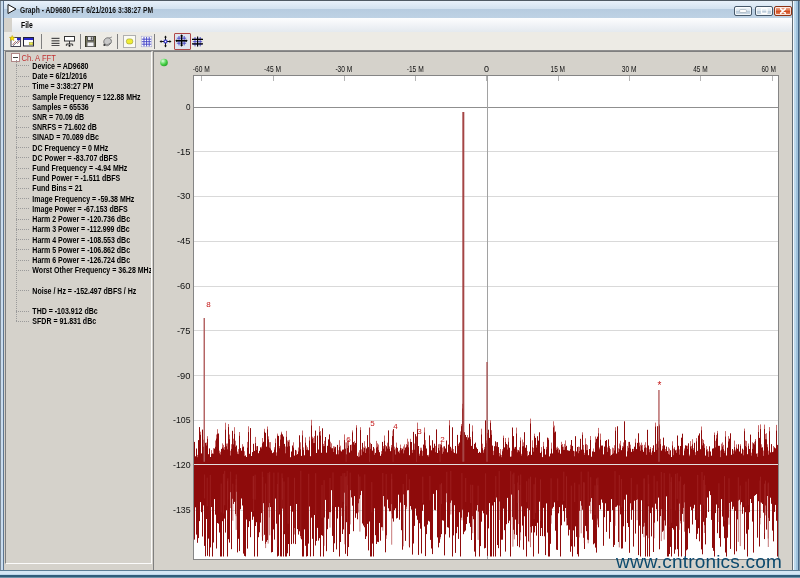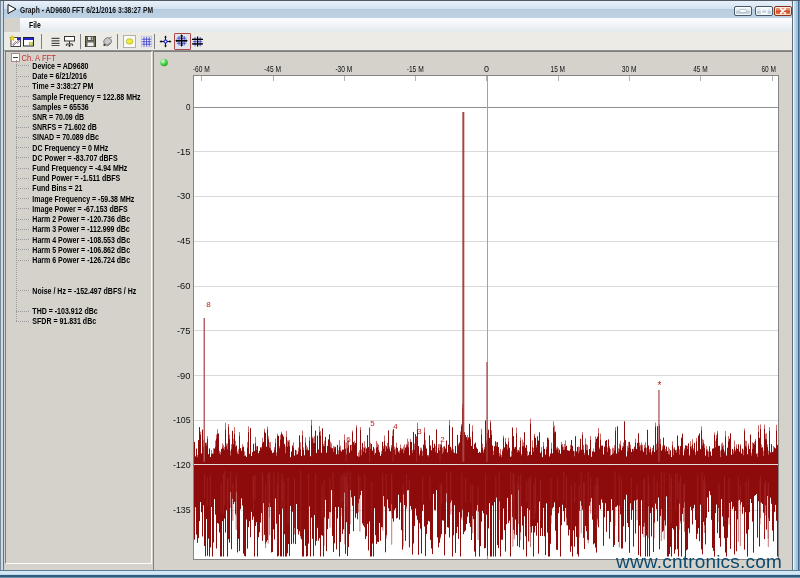--- a/index.html
+++ b/index.html
@@ -9,21 +9,21 @@
 #titlebar{position:absolute;left:1px;right:8px;top:1px;height:17px;background:linear-gradient(#e8f1fa 0%,#d3e2f0 45%,#b7cce0 50%,#bed2e4 100%);border-radius:3px 3px 0 0;}
 #brdl{position:absolute;left:0px;top:1px;bottom:8px;width:4px;background:linear-gradient(90deg,#7c8894 0 1px,#c9dcee 1px 2.6px,#5c7490 2.6px 4px);}
 #brdr{position:absolute;right:0px;top:1px;bottom:8px;width:8px;background:linear-gradient(90deg,#636d75 0 1px,#f4f8fb 1px 2.5px,#bcd8ec 2.5px 4.5px,#9fc2dc 4.5px 6px,#47688a 6px 7.2px,#7e93a3 7.2px 8px);}
 #brdb{position:absolute;left:0px;right:0px;bottom:0;height:8px;background:linear-gradient(#5c7e96 0 1px,#d3e6f4 1px 4px,#bcd6ea 4px 5.5px,#2f5d7b 5.5px 7px,#6f94ab 7px 8px);}
 #appico{position:absolute;left:7px;top:4px;width:10px;height:10px;}
 #title{position:absolute;left:20px;top:5px;font-size:8.5px;font-weight:700;color:#151515;transform:scaleX(0.79);transform-origin:0 0;white-space:nowrap;}
 .wbtn{position:absolute;top:6px;height:10px;width:18px;border:1px solid #46586a;border-radius:2px;background:linear-gradient(#f4f8fb 0%,#dbe6ef 45%,#b9cad9 50%,#cfdde9 100%);box-shadow:inset 0 0 0 1px rgba(255,255,255,.75);}
 #b-min{left:734px;}#win .wbtn svg{display:block;}
 #b-max{left:755px;}
 #b-cls{left:774px;background:linear-gradient(#f0b099 0%,#e07a55 40%,#cf4b20 55%,#e9906b 100%);border-color:#8c3214;}
-#menubar{position:absolute;left:20px;right:8px;top:18px;height:15px;background:linear-gradient(#fdfdfe,#e4e9ef);border-bottom:1px solid #98a0ac;}
+#menubar{position:absolute;left:12px;right:8px;top:18px;height:15px;background:linear-gradient(#fdfdfe,#e4e9ef);border-bottom:1px solid #98a0ac;}
 #menubar span{position:absolute;left:9px;top:2px;font-size:8.5px;font-weight:700;color:#000;transform:scaleX(0.8);transform-origin:0 0;}
 #toolbar{position:absolute;left:4px;right:8px;top:32px;height:19px;background:#edebe5;border-bottom:1px solid #8e8e8e;}
 .tb{position:absolute;top:2px;width:15px;height:15px;}
 .tb svg{position:absolute;left:1px;top:1px;}
 .tb.sel{border:1.5px solid #b04848;border-radius:1px;width:17px;height:17px;top:1px;background:#dfe4ee;}
 .tb.sel svg{left:0px;top:0px;}
 .tsep{position:absolute;top:2px;width:1px;height:15px;background:#7f7f7f;}
 
 #client{position:absolute;left:4px;right:8px;top:51px;bottom:8px;background:#d5d2cb;}
 #tree{position:absolute;left:1px;top:0px;width:147px;height:513px;background:#d5d2cb;border-top:1px solid #7f7f7f;border-left:1px solid #7f7f7f;border-right:1px solid #fbfbfb;border-bottom:1px solid #fbfbfb;overflow:hidden;}
@@ -173,20 +173,21 @@
         <div class="ti" style="top:106.3px"><span class="dash"></span><span class="tt">Fund Frequency = -4.94 MHz</span></div>
         <div class="ti" style="top:116.5px"><span class="dash"></span><span class="tt">Fund Power = -1.511 dBFS</span></div>
         <div class="ti" style="top:126.7px"><span class="dash"></span><span class="tt">Fund Bins = 21</span></div>
         <div class="ti" style="top:137.0px"><span class="dash"></span><span class="tt">Image Frequency = -59.38 MHz</span></div>
         <div class="ti" style="top:147.2px"><span class="dash"></span><span class="tt">Image Power = -67.153 dBFS</span></div>
         <div class="ti" style="top:157.4px"><span class="dash"></span><span class="tt">Harm 2 Power = -120.736 dBc</span></div>
         <div class="ti" style="top:167.6px"><span class="dash"></span><span class="tt">Harm 3 Power = -112.999 dBc</span></div>
         <div class="ti" style="top:177.8px"><span class="dash"></span><span class="tt">Harm 4 Power = -108.553 dBc</span></div>
         <div class="ti" style="top:188.1px"><span class="dash"></span><span class="tt">Harm 5 Power = -106.862 dBc</span></div>
         <div class="ti" style="top:198.3px"><span class="dash"></span><span class="tt">Harm 6 Power = -126.724 dBc</span></div>
+        <div class="ti" style="top:208.5px"><span class="dash"></span><span class="tt">Worst Other Frequency = 36.28 MHz</span></div>
         <div class="ti" style="top:228.9px"><span class="dash"></span><span class="tt">Noise / Hz = -152.497 dBFS / Hz</span></div>
         <div class="ti" style="top:249.4px"><span class="dash"></span><span class="tt">THD = -103.912 dBc</span></div>
         <div class="ti" style="top:259.6px"><span class="dash"></span><span class="tt">SFDR = 91.831 dBc</span></div>
     </div>
     <div id="chart"></div>
   </div>
   <svg id="plot" style="position:absolute;left:0;top:0" width="800" height="578" viewBox="0 0 800 578">
     <circle cx="164" cy="62.5" r="3.8" fill="url(#ledg)"></circle>
     <defs>
       <radialGradient id="ledg" cx="0.35" cy="0.3" r="0.8">

